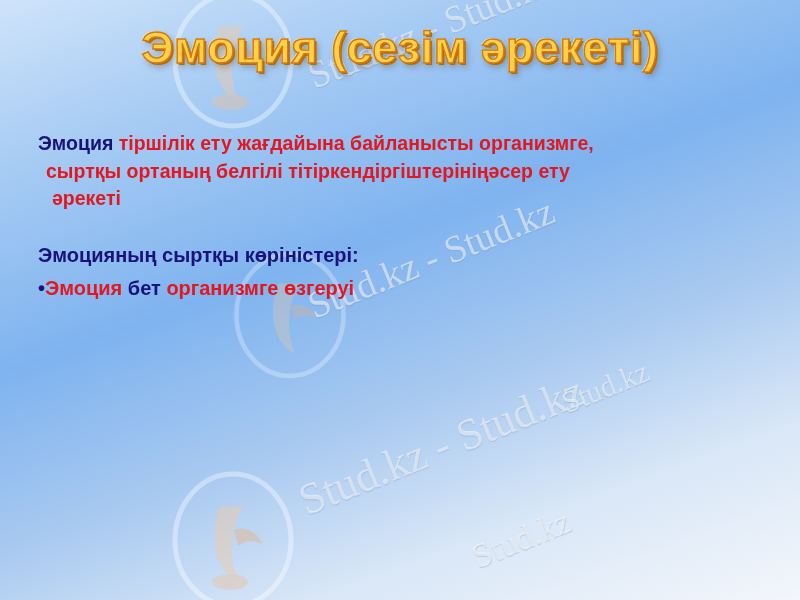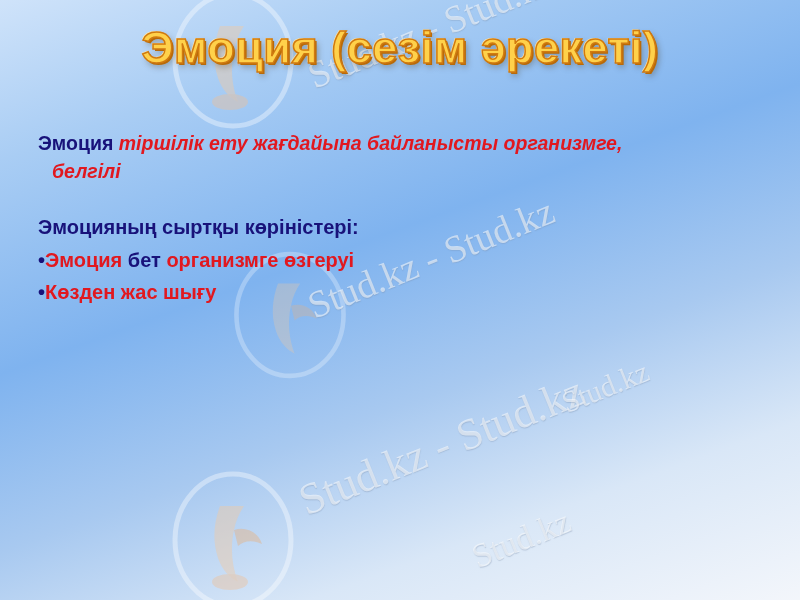--- a/index.html
+++ b/index.html
@@ -81,21 +81,20 @@
     line-height: 1.42;
     color: #e1181f;
     margin: 0 0 6px 0;
   }
   .para .lead {
     color: #18127a;
     font-style: normal;
     margin-top: 40px;
   }
   .para .it {
-    font-style: italic;
   }
   .para .l2 { display: block; padding-left: 8px; }
   .para .l3 { display: block; padding-left: 8px; }
   .para .l4 { display: block; padding-left: 14px; }
 
   .subhead {
     margin-top: 31px;
     font-size: 20px;
     font-weight: bold;
     color: #18127a;
@@ -150,28 +149,26 @@
     <div class="wm-text wm5">Stud.kz</div>
   </div>
 
   <div class="title">Эмоция (сезім әрекеті)</div>
 
   <div class="content">
 
     <p class="para">
       <span class="lead">Эмоция</span>
       <span class="it">тіршілік ету жағдайына байланысты организмге,</span>
-      <span class="it l4">белгілі</span>
+      <span class="it l3">сыртқы ортаның белгілі тітіркендіргіштерініңәсер ету</span>
+      <span class="it l4">әрекеті</span>
     </p>
 
     <div class="subhead">Эмоцияның сыртқы көріністері:</div>
 
     <ul class="bullets">
       <li>
         <span class="dot">•</span><span class="red">Эмоция </span><span class="blue">бет</span><span class="red"> организмге өзгеруі</span>
       </li>
-      <li>
-        <span class="dot">•</span><span class="red">Көзден жас шығу</span>
-      </li>
     </ul>
 
   </div>
 </div>
 
 </body></html>

